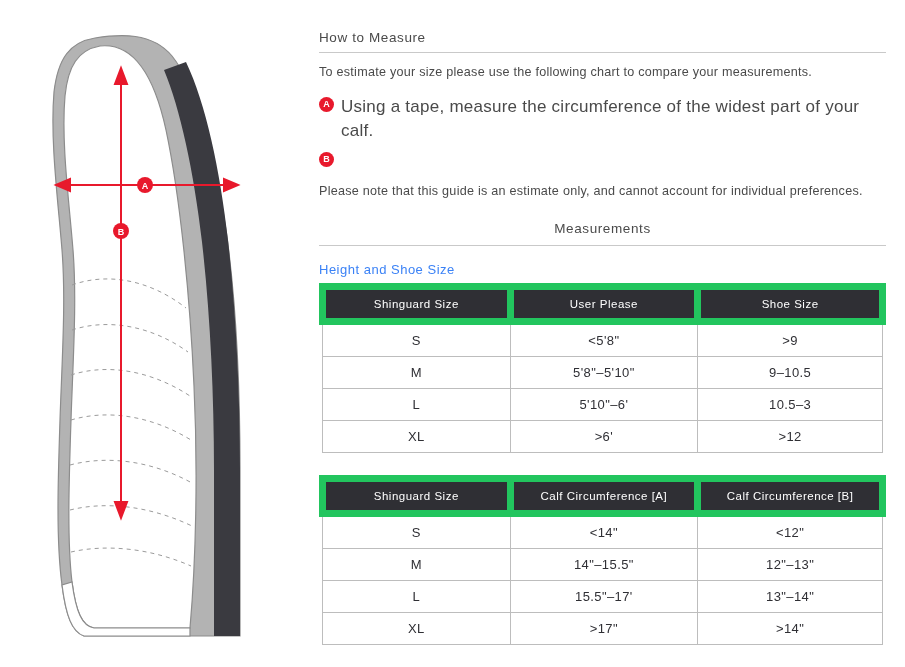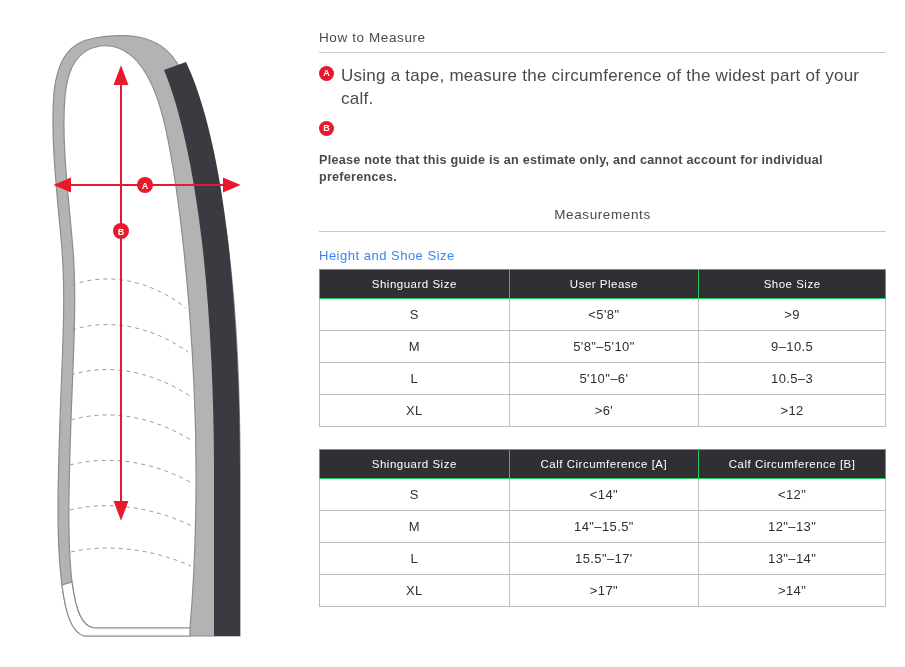--- a/index.html
+++ b/index.html
@@ -73,21 +73,21 @@
     margin-right: 7px;
     margin-top: 2px;
   }
   .bullet-text {
     font-size: 17px;
     line-height: 1.38;
     letter-spacing: 0.25px;
     color: #4a4a4a;
   }
 
-  .note { margin-bottom: 20px; font-weight: bold; }
+  .note { margin-bottom: 20px; }
 
   .meas-head { margin-bottom: 9px; text-align: center; }
   .meas-rule { margin-bottom: 16px; }
 
   .sub-title {
     font-size: 13px;
     letter-spacing: 0.5px;
     color: #3b82f6;
     margin: 0 0 6px 0;
     font-weight: normal;
@@ -99,21 +99,21 @@
     margin-bottom: 22px;
     table-layout: fixed;
   }
   table.size-table th {
     background: #2f2f34;
     color: #ffffff;
     font-weight: normal;
     font-size: 11.5px;
     letter-spacing: 0.5px;
     padding: 8px 4px;
-    border: 1px solid #22c55e;
+    border: 7px solid #22c55e;
     text-align: center;
   }
   table.size-table td {
     border: 1px solid #bdbdbd;
     text-align: center;
     font-size: 13px;
     padding: 8px 4px;
     color: #2f2f34;
     letter-spacing: 0.4px;
   }
@@ -167,20 +167,21 @@
       <circle cx="121" cy="231" r="8" fill="#e8192c"></circle>
       <text x="121" y="235" text-anchor="middle" font-family="Liberation Sans, sans-serif" font-size="9" font-weight="bold" fill="#ffffff">B</text>
     </svg>
   </div>
 
   <div id="content">
 
     <h2 class="sec-title">How to Measure</h2>
     <hr class="rule">
 
+    <p class="para">To estimate your size please use the following chart to compare your measurements.</p>
 
     <div class="bullets">
       <div class="bullet">
         <span class="badge">A</span>
         <span class="bullet-text">Using a tape, measure the circumference of the widest part of your calf.</span>
       </div>
       <div class="bullet">
         <span class="badge">B</span>
       </div>
     </div>

